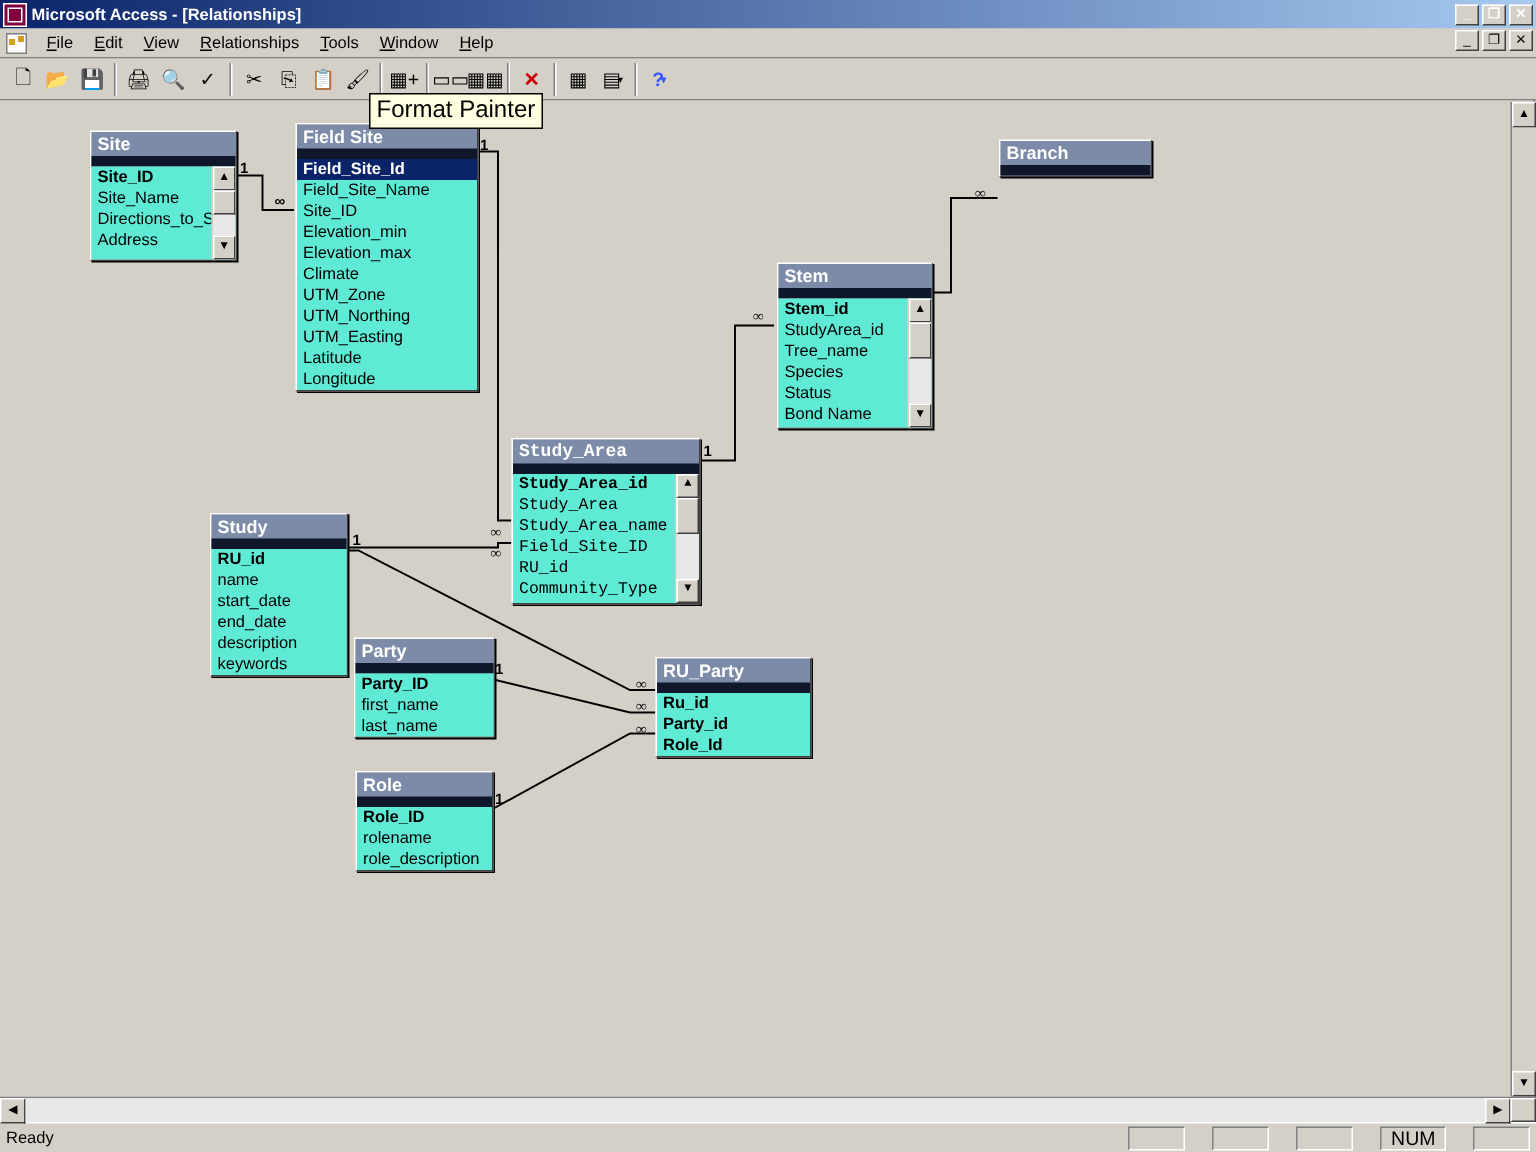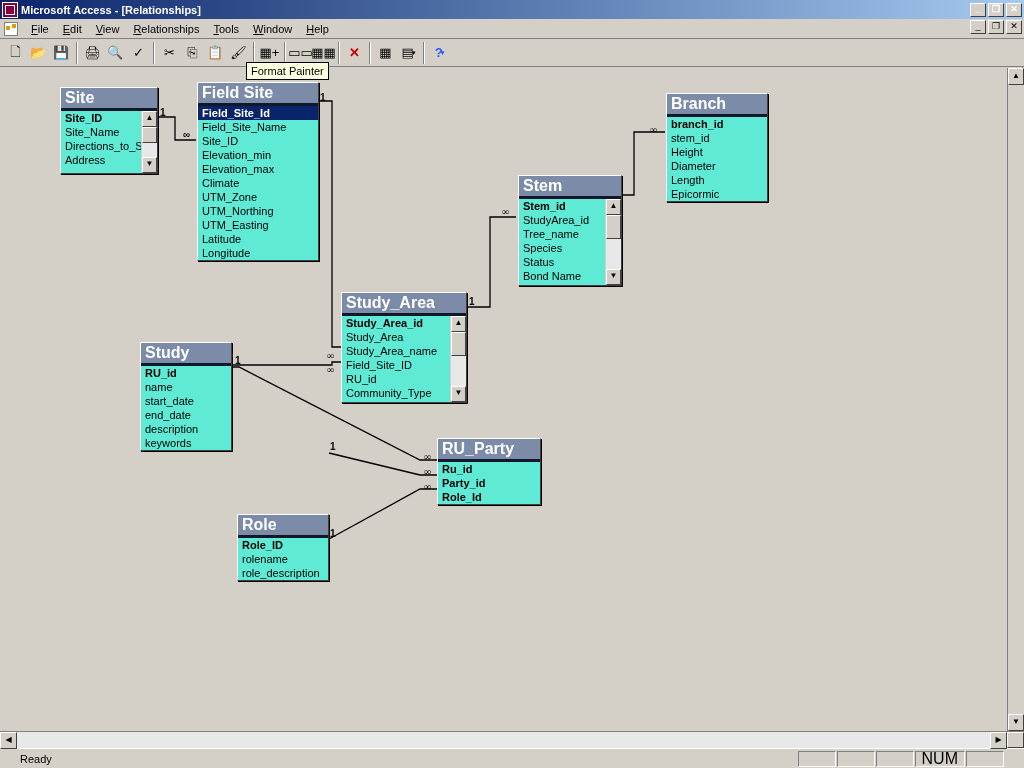--- a/index.html
+++ b/index.html
@@ -76,21 +76,21 @@
   font-size: 13px;
   position:relative;
 }
 .tsep { width: 6px; height: 22px; border-left:1px solid #808080;border-right:1px solid #fff;width:2px;margin:0 3px;}
 .tooltip {
   position: absolute;
   left: 246px; top: 23px;
   background: #ffffe1;
   border: 1px solid #000;
   padding: 2px 4px;
-  font-size: 11px;
+  font-size: 16px;
   z-index: 100;
 }
 .canvas {
   position: relative;
   background: #d4d0c8;
   height: 664px;
   width:1023px;
   overflow:hidden;
   border-right:1px solid #808080;
 }
@@ -100,22 +100,22 @@
   background: #d4d0c8;
   border: 1px solid #404040;
   border-top-color:#fff;border-left-color:#fff;
   box-shadow: 1px 1px 0 #000;
 }
 .tablebox .thead {
   background: #7b8ba8;
   color: #fff;
   padding: 1px 4px;
   font-weight: bold;
-  font-size:16px;
-  border-bottom:3px solid #0f172a;
+  font-size:12px;
+  border-bottom:7px solid #0f172a;
 }
 .tablebox .tbody {
   background: #5eead4;
   overflow: hidden;
   position:relative;
 }
 .tablebox .trow {
   padding: 0px 4px;
   font-size: 11px;
   line-height:14px;
@@ -133,23 +133,23 @@
 .scroll .sthumb{background:#d4d0c8;border:1px solid #fff;border-right-color:#404040;border-bottom-color:#404040;}
 .rl{position:absolute;font-size:10px;font-weight:bold;background:transparent;pointer-events:none;}
 .hscroll{height:17px;background:#d4d0c8;display:flex;border-top:1px solid #808080;}
 .hscroll .sbtn{width:17px;height:17px;background:#d4d0c8;border:1px solid #fff;border-right-color:#404040;border-bottom-color:#404040;font-size:8px;text-align:center;line-height:13px;}
 .hscroll .strack{flex:1;background:#e8e8e8;}
 .vscroll-main{position:absolute;right:0;top:68px;width:17px;height:663px;background:#d4d0c8;border-left:1px solid #808080;}
 .vscroll-main .sbtn{height:17px;background:#d4d0c8;border:1px solid #fff;border-right-color:#404040;border-bottom-color:#404040;font-size:8px;text-align:center;line-height:13px;}
 .statusbar {
   height: 20px; background:#d4d0c8;
   border-top:1px solid #fff;
-  display:flex;align-items:center;padding:0 20px;
-}
-.statusbar .cell{border:1px solid #808080;border-top-color:#808080;border-left-color:#808080;border-right-color:#fff;border-bottom-color:#fff;height:16px;margin-left:1px;padding:0 6px;font-size:16px;line-height:14px;}
+  display:flex;align-items:center;padding:0 4px;
+}
+.statusbar .cell{border:1px solid #808080;border-top-color:#808080;border-left-color:#808080;border-right-color:#fff;border-bottom-color:#fff;height:16px;margin-left:18px;padding:0 6px;font-size:13px;line-height:14px;}
 .darrow{font-size:7px;margin-left:-2px;}
 </style>
 </head>
 <body>
 
 <div class="titlebar">
   <div class="icon"></div>
   <span>Microsoft Access - [Relationships]</span>
   <div class="winbtns">
     <div class="winbtn">_</div>
@@ -268,28 +268,20 @@
     <div class="trow">UTM_Zone</div>
     <div class="trow">UTM_Northing</div>
     <div class="trow">UTM_Easting</div>
     <div class="trow">Latitude</div>
     <div class="trow">Longitude</div>
   </div>
 </div>
 
 <div class="tablebox" style="left:666px;top:26px;width:102px;">
   <div class="thead">Branch</div>
-  <div class="tbody">
-    <div class="trow pk">branch_id</div>
-    <div class="trow">stem_id</div>
-    <div class="trow">Height</div>
-    <div class="trow">Diameter</div>
-    <div class="trow">Length</div>
-    <div class="trow">Epicormic</div>
-  </div>
 </div>
 
 <div class="tablebox" style="left:518px;top:108px;width:104px;">
   <div class="thead">Stem</div>
   <div class="tbody" style="height:86px;padding-right:16px;">
     <div class="trow pk">Stem_id</div>
     <div class="trow">StudyArea_id</div>
     <div class="trow">Tree_name</div>
     <div class="trow">Species</div>
     <div class="trow">Status</div>
@@ -297,21 +289,21 @@
     <div class="scroll">
       <div class="sbtn">▲</div>
       <div class="strack" style="height:54px;">
             <div class="sthumb" style="height:24px;"></div>
           </div>
       <div class="sbtn">▼</div>
     </div>
   </div>
 </div>
 
-<div class="tablebox" style="left:341px;top:225px;width:126px;">
+<div class="tablebox" style="left:341px;top:225px;width:126px;font-family:Liberation Mono, monospace;">
   <div class="thead">Study_Area</div>
   <div class="tbody" style="height:86px;padding-right:16px;">
     <div class="trow pk">Study_Area_id</div>
     <div class="trow">Study_Area</div>
     <div class="trow">Study_Area_name</div>
     <div class="trow">Field_Site_ID</div>
     <div class="trow">RU_id</div>
     <div class="trow">Community_Type</div>
     <div class="scroll">
       <div class="sbtn">▲</div>
@@ -328,20 +320,28 @@
   <div class="tbody">
     <div class="trow pk">RU_id</div>
     <div class="trow">name</div>
     <div class="trow">start_date</div>
     <div class="trow">end_date</div>
     <div class="trow">description</div>
     <div class="trow">keywords</div>
   </div>
 </div>
 
+<div class="tablebox" style="left:236px;top:358px;width:94px;">
+  <div class="thead">Party</div>
+  <div class="tbody">
+    <div class="trow pk">Party_ID</div>
+    <div class="trow">first_name</div>
+    <div class="trow">last_name</div>
+  </div>
+</div>
 
 <div class="tablebox" style="left:237px;top:447px;width:92px;">
   <div class="thead">Role</div>
   <div class="tbody">
     <div class="trow pk">Role_ID</div>
     <div class="trow">rolename</div>
     <div class="trow">role_description</div>
   </div>
 </div>
 

